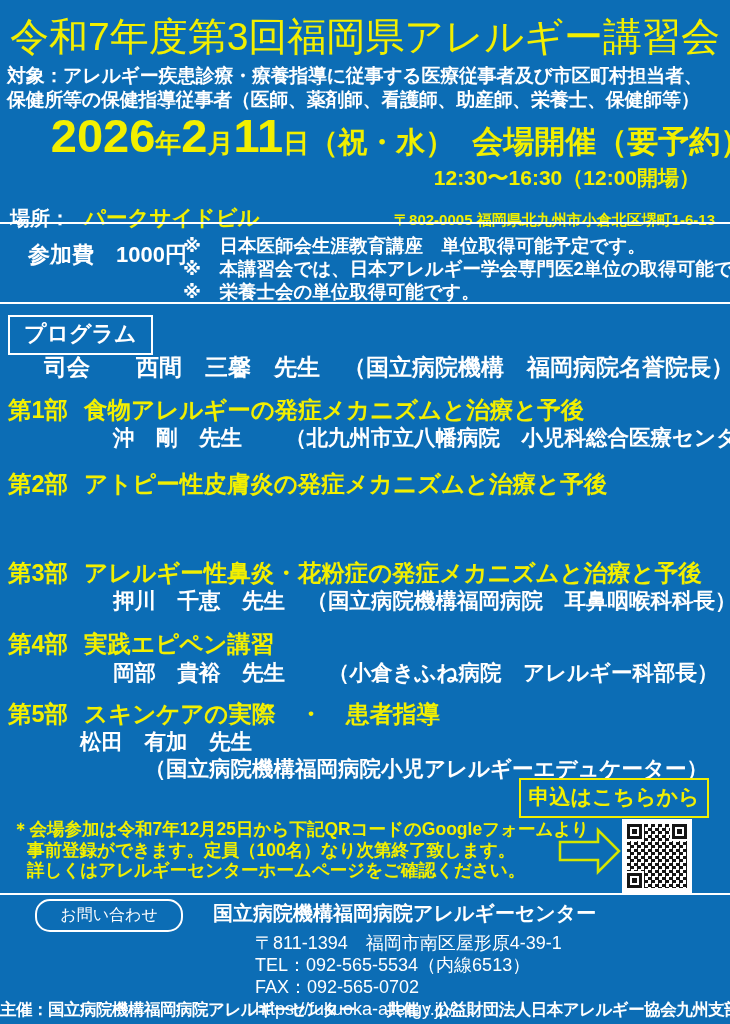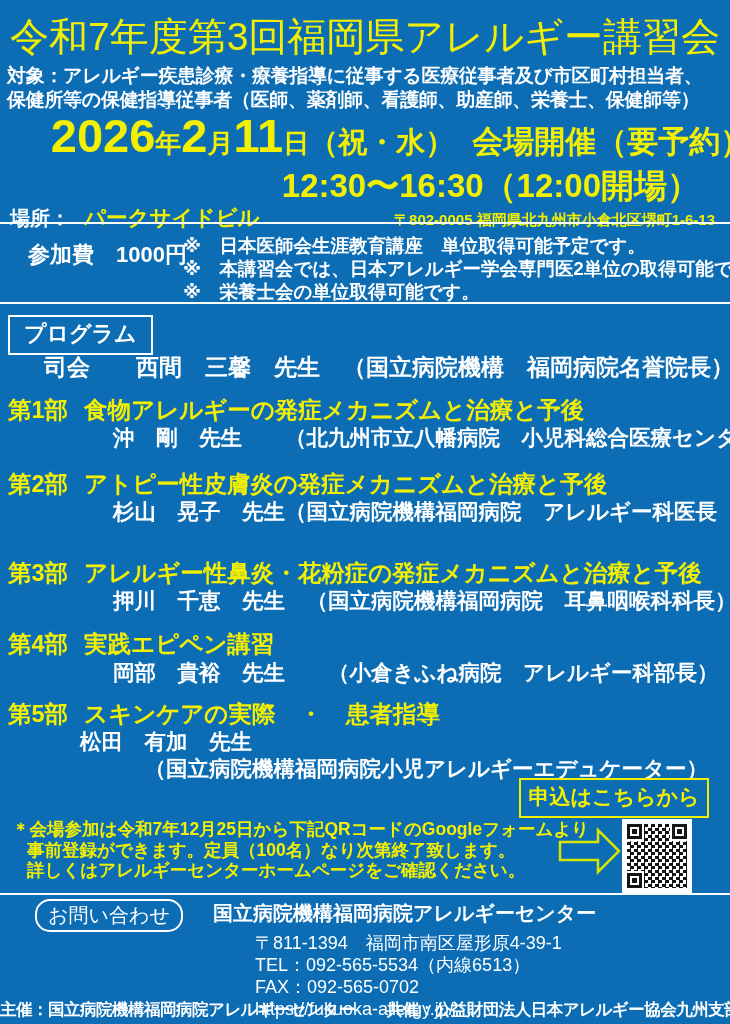--- a/index.html
+++ b/index.html
@@ -27,21 +27,21 @@
     top:108px;left:0;width:730px;
     display:flex;justify-content:center;align-items:baseline;
     font-weight:bold;white-space:nowrap;margin-left:36px;
   }
   .schedule .num{font-size:47px;}
   .schedule .unit{font-size:26px;}
   .schedule .daynote{font-size:29px;}
   .schedule .format{font-size:31px;margin-left:18px;}
   .timeline{
     top:164px;left:0;width:700px;text-align:right;
-    font-size:33px;font-weight:bold;white-space:nowrap;
+    font-size:21px;font-weight:bold;white-space:nowrap;
   }
   .venue-row{
     top:203px;left:10px;width:705px;
     display:flex;justify-content:space-between;align-items:baseline;white-space:nowrap;
   }
   .venue-label{font-size:20px;font-weight:bold;}
   .venue-name{font-size:21.5px;font-weight:bold;margin-left:14px;}
   .venue-address{font-size:15px;font-weight:bold;}
 
   .fee-label{top:240px;left:28px;font-size:22px;font-weight:bold;white-space:nowrap;}
@@ -77,21 +77,21 @@
     position:absolute;width:15px;height:15px;box-sizing:border-box;
     border:3px solid #151515;background:#ffffff;box-shadow:0 0 0 2px #ffffff;
   }
   .finder::after{content:"";position:absolute;inset:2px;background:#151515;}
   .f-tl{top:0;left:0;} .f-tr{top:0;right:0;} .f-bl{bottom:0;left:0;}
 
   .contact-box{
     top:899px;left:35px;width:148px;height:33px;box-sizing:border-box;
     border:2px solid #ffffff;border-radius:15px;
     display:flex;align-items:center;justify-content:center;
-    font-size:20px;white-space:nowrap;
+    font-size:16px;white-space:nowrap;
   }
   .contact-col{top:900px;left:213px;white-space:nowrap;}
   .contact-name{font-size:20px;font-weight:bold;margin-bottom:5px;}
   .contact-detail{font-size:18px;line-height:22px;font-weight:normal;margin-left:42px;}
   .footer{
     top:999px;left:0;width:730px;text-align:center;
     font-size:16.5px;font-weight:bold;letter-spacing:-0.5px;white-space:nowrap;
   }
 </style>
 </head>
@@ -141,21 +141,20 @@
   <div class="abs mc white">司会　　西間　三馨　先生　（国立病院機構　福岡病院名誉院長）</div>
 
   <div class="abs session-title yellow" style="top:394px">
     <span class="sno">第1部</span><span>食物アレルギーの発症メカニズムと治療と予後</span>
   </div>
   <div class="abs speaker" style="top:423px;left:113px">沖　剛　先生　　（北九州市立八幡病院　小児科総合医療センター）</div>
 
   <div class="abs session-title yellow" style="top:468px">
     <span class="sno">第2部</span><span>アトピー性皮膚炎の発症メカニズムと治療と予後</span>
   </div>
-  <div class="abs speaker" style="top:497px;left:113px">杉山　晃子　先生（国立病院機構福岡病院　アレルギー科医長</div>
 
   <div class="abs session-title yellow" style="top:557px">
     <span class="sno">第3部</span><span>アレルギー性鼻炎・花粉症の発症メカニズムと治療と予後</span>
   </div>
   <div class="abs speaker" style="top:586px;left:113px">押川　千恵　先生　（国立病院機構福岡病院　耳鼻咽喉科科長）</div>
 
   <div class="abs session-title yellow" style="top:628px">
     <span class="sno">第4部</span><span>実践エピペン講習</span>
   </div>
   <div class="abs speaker" style="top:658px;left:113px">岡部　貴裕　先生　　（小倉きふね病院　アレルギー科部長）</div>

